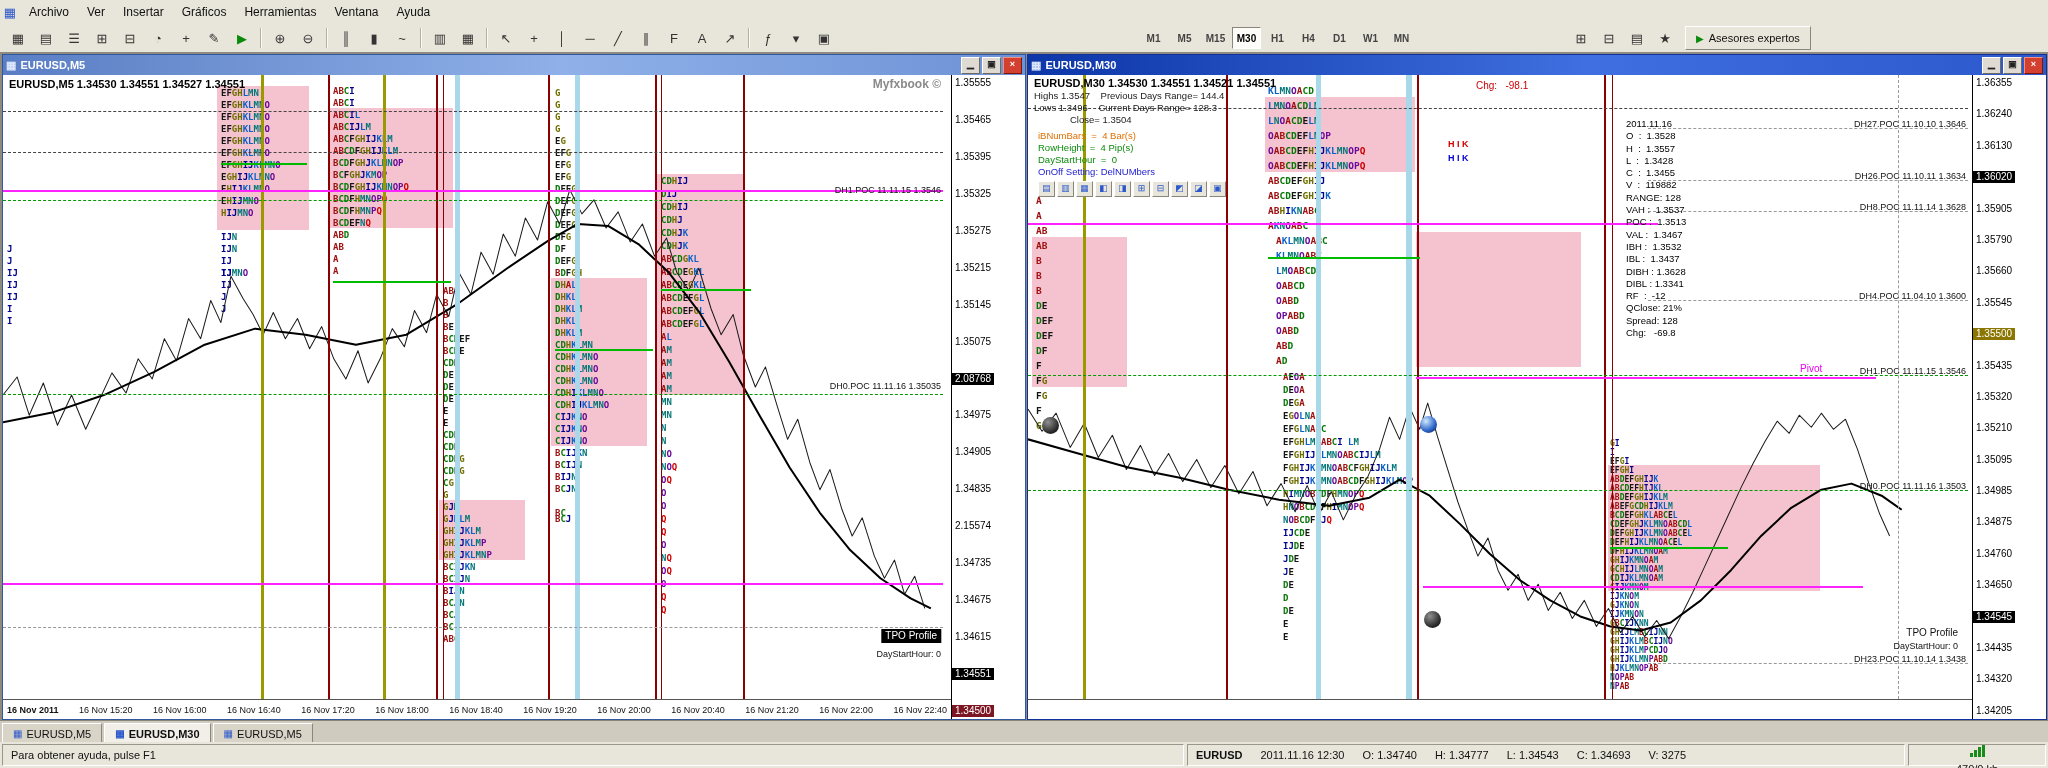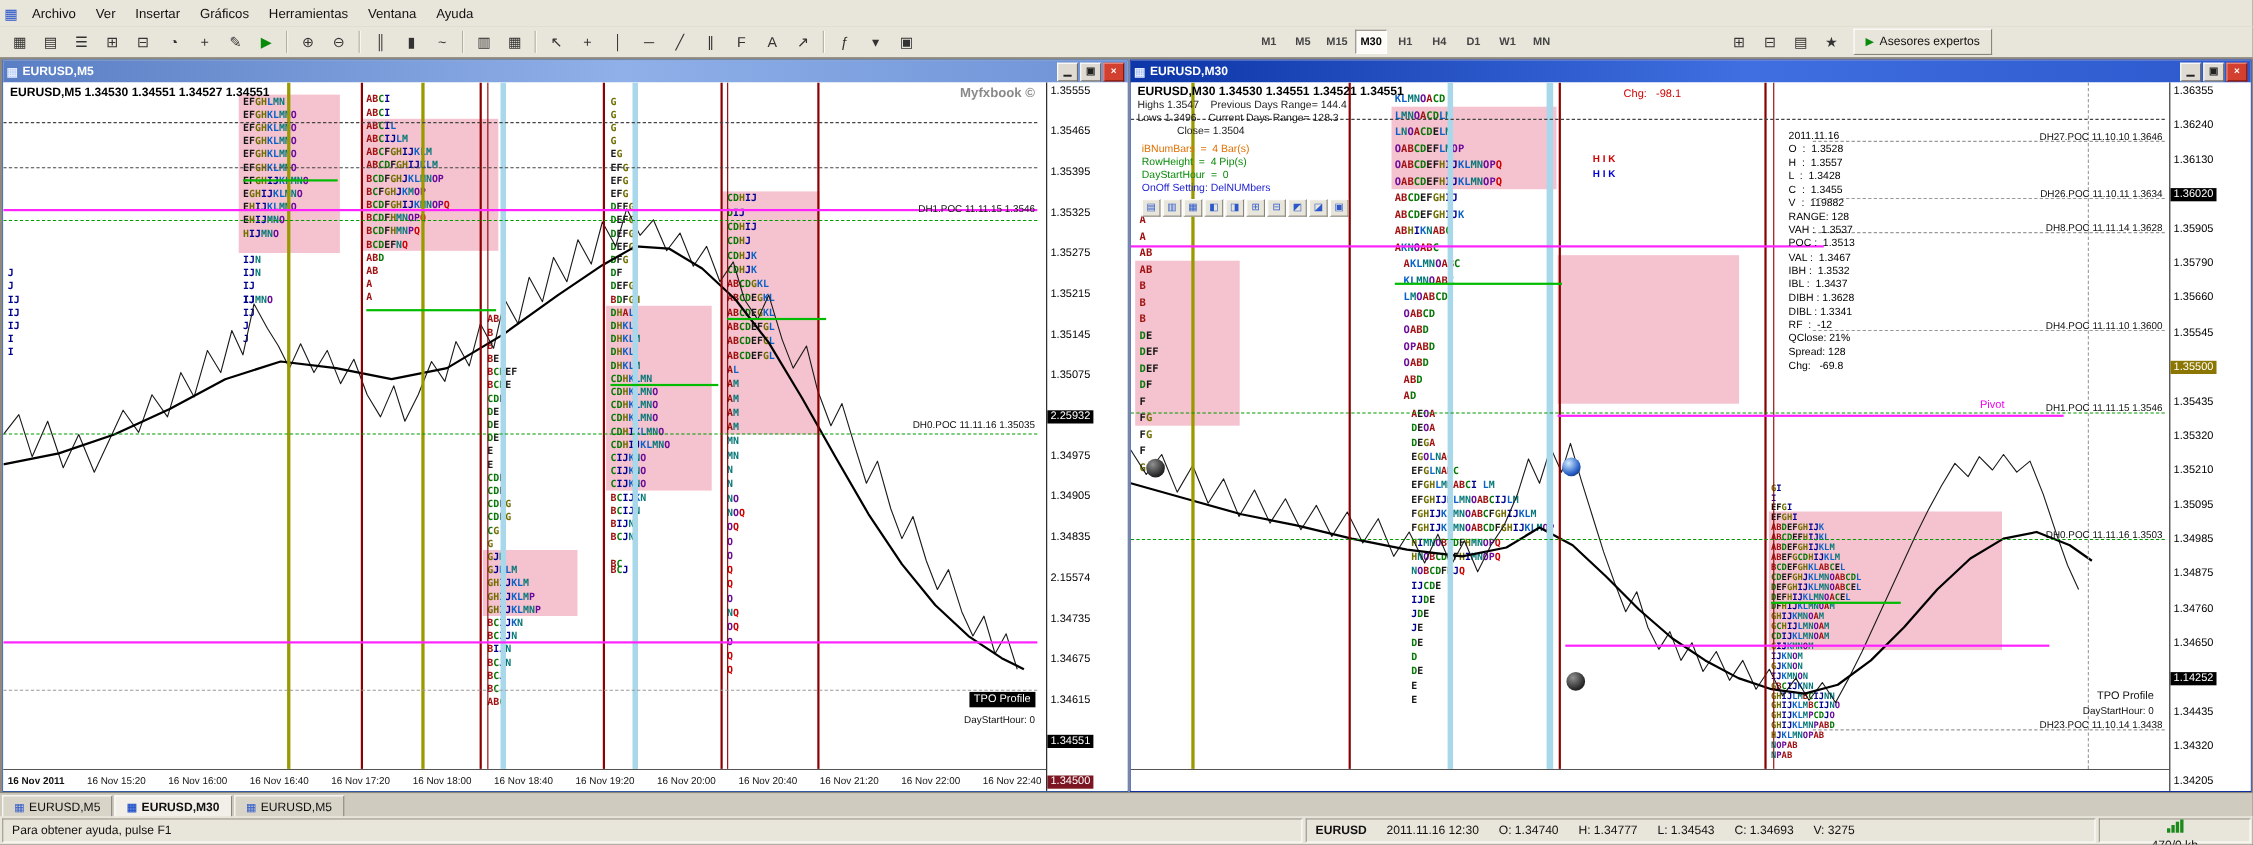--- a/index.html
+++ b/index.html
@@ -362,21 +362,21 @@
         </div>
         <div class="price-axis">
             <div class="pa">1.35555</div>
             <div class="pa">1.35465</div>
             <div class="pa">1.35395</div>
             <div class="pa">1.35325</div>
             <div class="pa">1.35275</div>
             <div class="pa">1.35215</div>
             <div class="pa">1.35145</div>
             <div class="pa">1.35075</div>
-            <div class="pa hl-black">2.25932</div>
+            <div class="pa hl-black">2.08768</div>
             <div class="pa">1.34975</div>
             <div class="pa">1.34905</div>
             <div class="pa">1.34835</div>
             <div class="pa">2.15574</div>
             <div class="pa">1.34735</div>
             <div class="pa">1.34675</div>
             <div class="pa">1.34615</div>
             <div class="pa hl-black">1.34551</div>
             <div class="pa hl-maroon">1.34500</div>
           </div>
@@ -540,21 +540,21 @@
               <div class="annx" style="top: 92px; left: 10px; font-size: 9.5px; color: rgb(32, 32, 208);">OnOff Setting: DelNUMbers</div>
               <div class="annx" style="top: 106px; left: 10px; font-size: 10px; color: rgb(0, 0, 0);"><span class="chip">▤</span><span class="chip">▥</span><span class="chip">▦</span><span class="chip">◧</span><span class="chip">◨</span><span class="chip">⊞</span><span class="chip">⊟</span><span class="chip">◩</span><span class="chip">◪</span><span class="chip">▣</span></div>
               <div class="annx" style="top: 5px; left: 448px; font-size: 10px; color: rgb(204, 0, 0);">Chg:   -98.1</div>
               <div class="annx" style="top: 64px; left: 420px; font-size: 9px; color: rgb(208, 0, 0); font-weight: bold;">H I K</div>
               <div class="annx" style="top: 78px; left: 420px; font-size: 9px; color: rgb(0, 0, 208); font-weight: bold;">H I K</div>
               <div class="annx" style="top: 44px; left: 598px; font-size: 9.5px; color: rgb(0, 0, 0);"><div style="height: 12.3px;">2011.11.16</div><div style="height: 12.3px;">O  :  1.3528</div><div style="height: 12.3px;">H  :  1.3557</div><div style="height: 12.3px;">L  :  1.3428</div><div style="height: 12.3px;">C  :  1.3455</div><div style="height: 12.3px;">V  :  119882</div><div style="height: 12.3px;">RANGE: 128</div><div style="height: 12.3px;">VAH :  1.3537</div><div style="height: 12.3px;">POC :  1.3513</div><div style="height: 12.3px;">VAL :  1.3467</div><div style="height: 12.3px;">IBH :  1.3532</div><div style="height: 12.3px;">IBL :  1.3437</div><div style="height: 12.3px;">DIBH : 1.3628</div><div style="height: 12.3px;">DIBL : 1.3341</div><div style="height: 12.3px;">RF  :  -12</div><div style="height: 12.3px;">QClose: 21%</div><div style="height: 12.3px;">Spread: 128</div><div style="height: 12.3px;">Chg:   -69.8</div></div>
               <div class="annx" style="top: 288px; left: 772px; font-size: 10px; color: rgb(238, 0, 238);">Pivot</div>
               <div class="annx" style="top: 44px; left: 938px; transform: translateX(-100%); font-size: 9px; color: rgb(17, 17, 17);">DH27.POC 11.10.10 1.3646</div>
               <div class="annx" style="top: 96px; left: 938px; transform: translateX(-100%); font-size: 9px; color: rgb(17, 17, 17);">DH26.POC 11.10.11 1.3634</div>
               <div class="annx" style="top: 127px; left: 938px; transform: translateX(-100%); font-size: 9px; color: rgb(17, 17, 17);">DH8.POC 11.11.14 1.3628</div>
-              <div class="annx" style="top: 216px; left: 938px; transform: translateX(-100%); font-size: 9px; color: rgb(17, 17, 17);">DH4.POC 11.11.10 1.3600</div>
+              <div class="annx" style="top: 216px; left: 938px; transform: translateX(-100%); font-size: 9px; color: rgb(17, 17, 17);">DH4.POC 11.04.10 1.3600</div>
               <div class="annx" style="top: 291px; left: 938px; transform: translateX(-100%); font-size: 9px; color: rgb(17, 17, 17);">DH1.POC 11.11.15 1.3546</div>
               <div class="annx" style="top: 406px; left: 938px; transform: translateX(-100%); font-size: 9px; color: rgb(17, 17, 17);">DH0.POC 11.11.16 1.3503</div>
               <div class="annx" style="top: 579px; left: 938px; transform: translateX(-100%); font-size: 9px; color: rgb(17, 17, 17);">DH23.POC 11.10.14 1.3438</div>
               <div class="annx" style="top: 552px; left: 930px; transform: translateX(-100%); font-size: 10px; color: rgb(17, 17, 17);">TPO Profile</div>
               <div class="annx" style="top: 566px; left: 930px; transform: translateX(-100%); font-size: 9px; color: rgb(17, 17, 17);">DayStartHour: 0</div>
               <div class="orb dark" style="left: 14px; top: 342px;"></div>
               <div class="orb blue" style="left: 392px; top: 341px;"></div>
               <div class="orb dark" style="left: 396px; top: 536px;"></div>
             </div>
         </div>
@@ -569,21 +569,21 @@
             <div class="pa">1.35545</div>
             <div class="pa hl-olive">1.35500</div>
             <div class="pa">1.35435</div>
             <div class="pa">1.35320</div>
             <div class="pa">1.35210</div>
             <div class="pa">1.35095</div>
             <div class="pa">1.34985</div>
             <div class="pa">1.34875</div>
             <div class="pa">1.34760</div>
             <div class="pa">1.34650</div>
-            <div class="pa hl-black">1.14252</div>
+            <div class="pa hl-black">1.34545</div>
             <div class="pa">1.34435</div>
             <div class="pa">1.34320</div>
             <div class="pa">1.34205</div>
           </div>
         <div class="time-axis"></div>
       </div>
     </div>
 
   </div>
 

